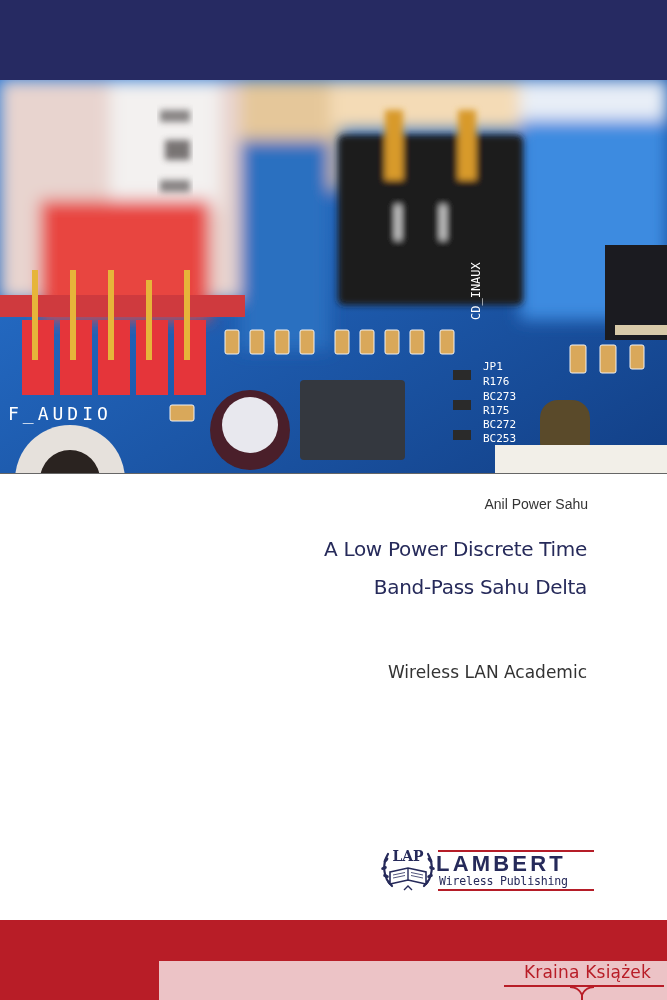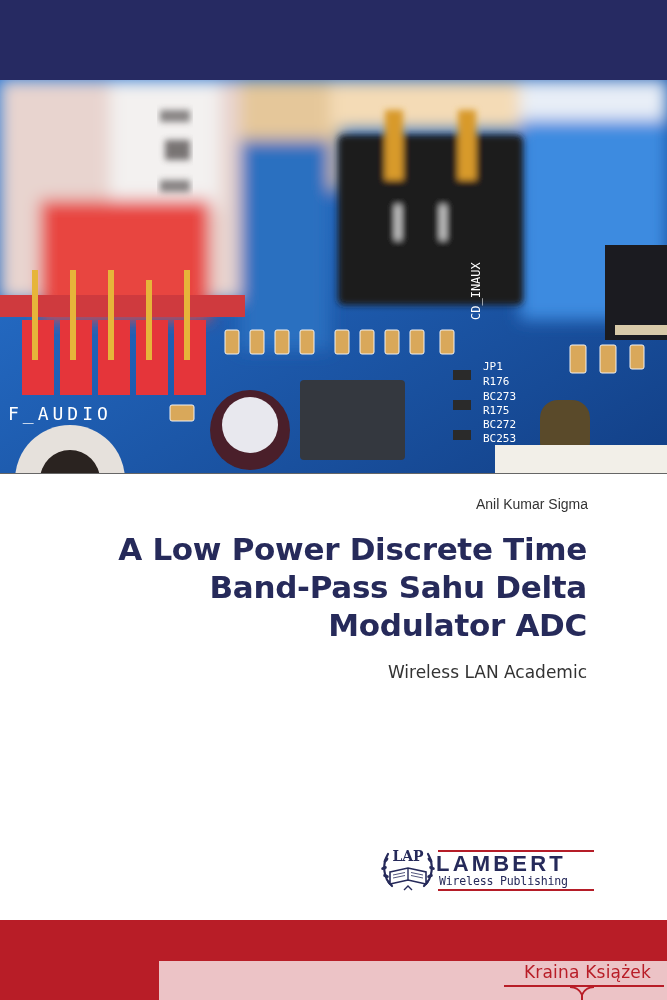--- a/index.html
+++ b/index.html
@@ -9,21 +9,21 @@
     .top-band { position: absolute; left: 0; top: 0; width: 667px; height: 80px; background: #262a62; }
 
     .photo { position: absolute; left: 0; top: 80px; width: 667px; height: 394px; overflow: hidden;
              background: #1c4f9a; border-bottom: 1px solid #666; }
     .photo svg { display: block; }
 
     .author { position: absolute; right: 79px; top: 496px; font-family: "Liberation Sans", sans-serif;
               font-size: 14px; color: #333333; }
 
     .title { position: absolute; right: 80px; top: 530px; width: 560px; text-align: right;
-             font-family: "DejaVu Sans", sans-serif; font-weight: bold; font-size: 31px;
+             font-family: "DejaVu Sans", sans-serif; font-weight: normal; font-size: 20px;
              line-height: 38px; color: #262a5a; letter-spacing: -0.3px; }
     .title div { white-space: nowrap; }
 
     .subtitle { position: absolute; right: 80px; top: 662px; font-family: "DejaVu Sans", sans-serif;
                 font-size: 17px; color: #333333; }
 
     .publisher { position: absolute; left: 380px; top: 844px; width: 216px; height: 50px; }
     .pub-emblem { position: absolute; left: 0; top: 0; width: 56px; height: 50px; }
     .pub-rule { position: absolute; left: 58px; width: 156px; height: 2px; background: #b51d28; }
     .pub-rule.top { top: 6px; }
@@ -140,26 +140,25 @@
 
     <circle cx="70" cy="400" r="55" fill="#e6e1dc"></circle>
     <circle cx="70" cy="400" r="30" fill="#2a2320"></circle>
 
     <rect x="540" y="320" width="50" height="60" rx="18" fill="#5a4a2a"></rect>
 
     <rect x="495" y="365" width="172" height="30" fill="#f2efe8"></rect>
   </svg>
 </div>
 
-<div class="author">Anil Kumar Sigma</div>
+<div class="author">Anil Power Sahu</div>
 
 <div class="title">
   <div>A Low Power Discrete Time</div>
   <div>Band-Pass Sahu Delta</div>
-  <div>Modulator ADC</div>
 </div>
 
 <div class="subtitle">Wireless LAN Academic</div>
 
 <div class="publisher">
   <svg class="pub-emblem" viewBox="0 0 56 50">
     <g fill="none" stroke="#262a5a" stroke-width="2.2" stroke-linecap="round">
       <path d="M8 10 C2 20 3 34 12 42"></path>
       <path d="M48 10 C54 20 53 34 44 42"></path>
     </g>

